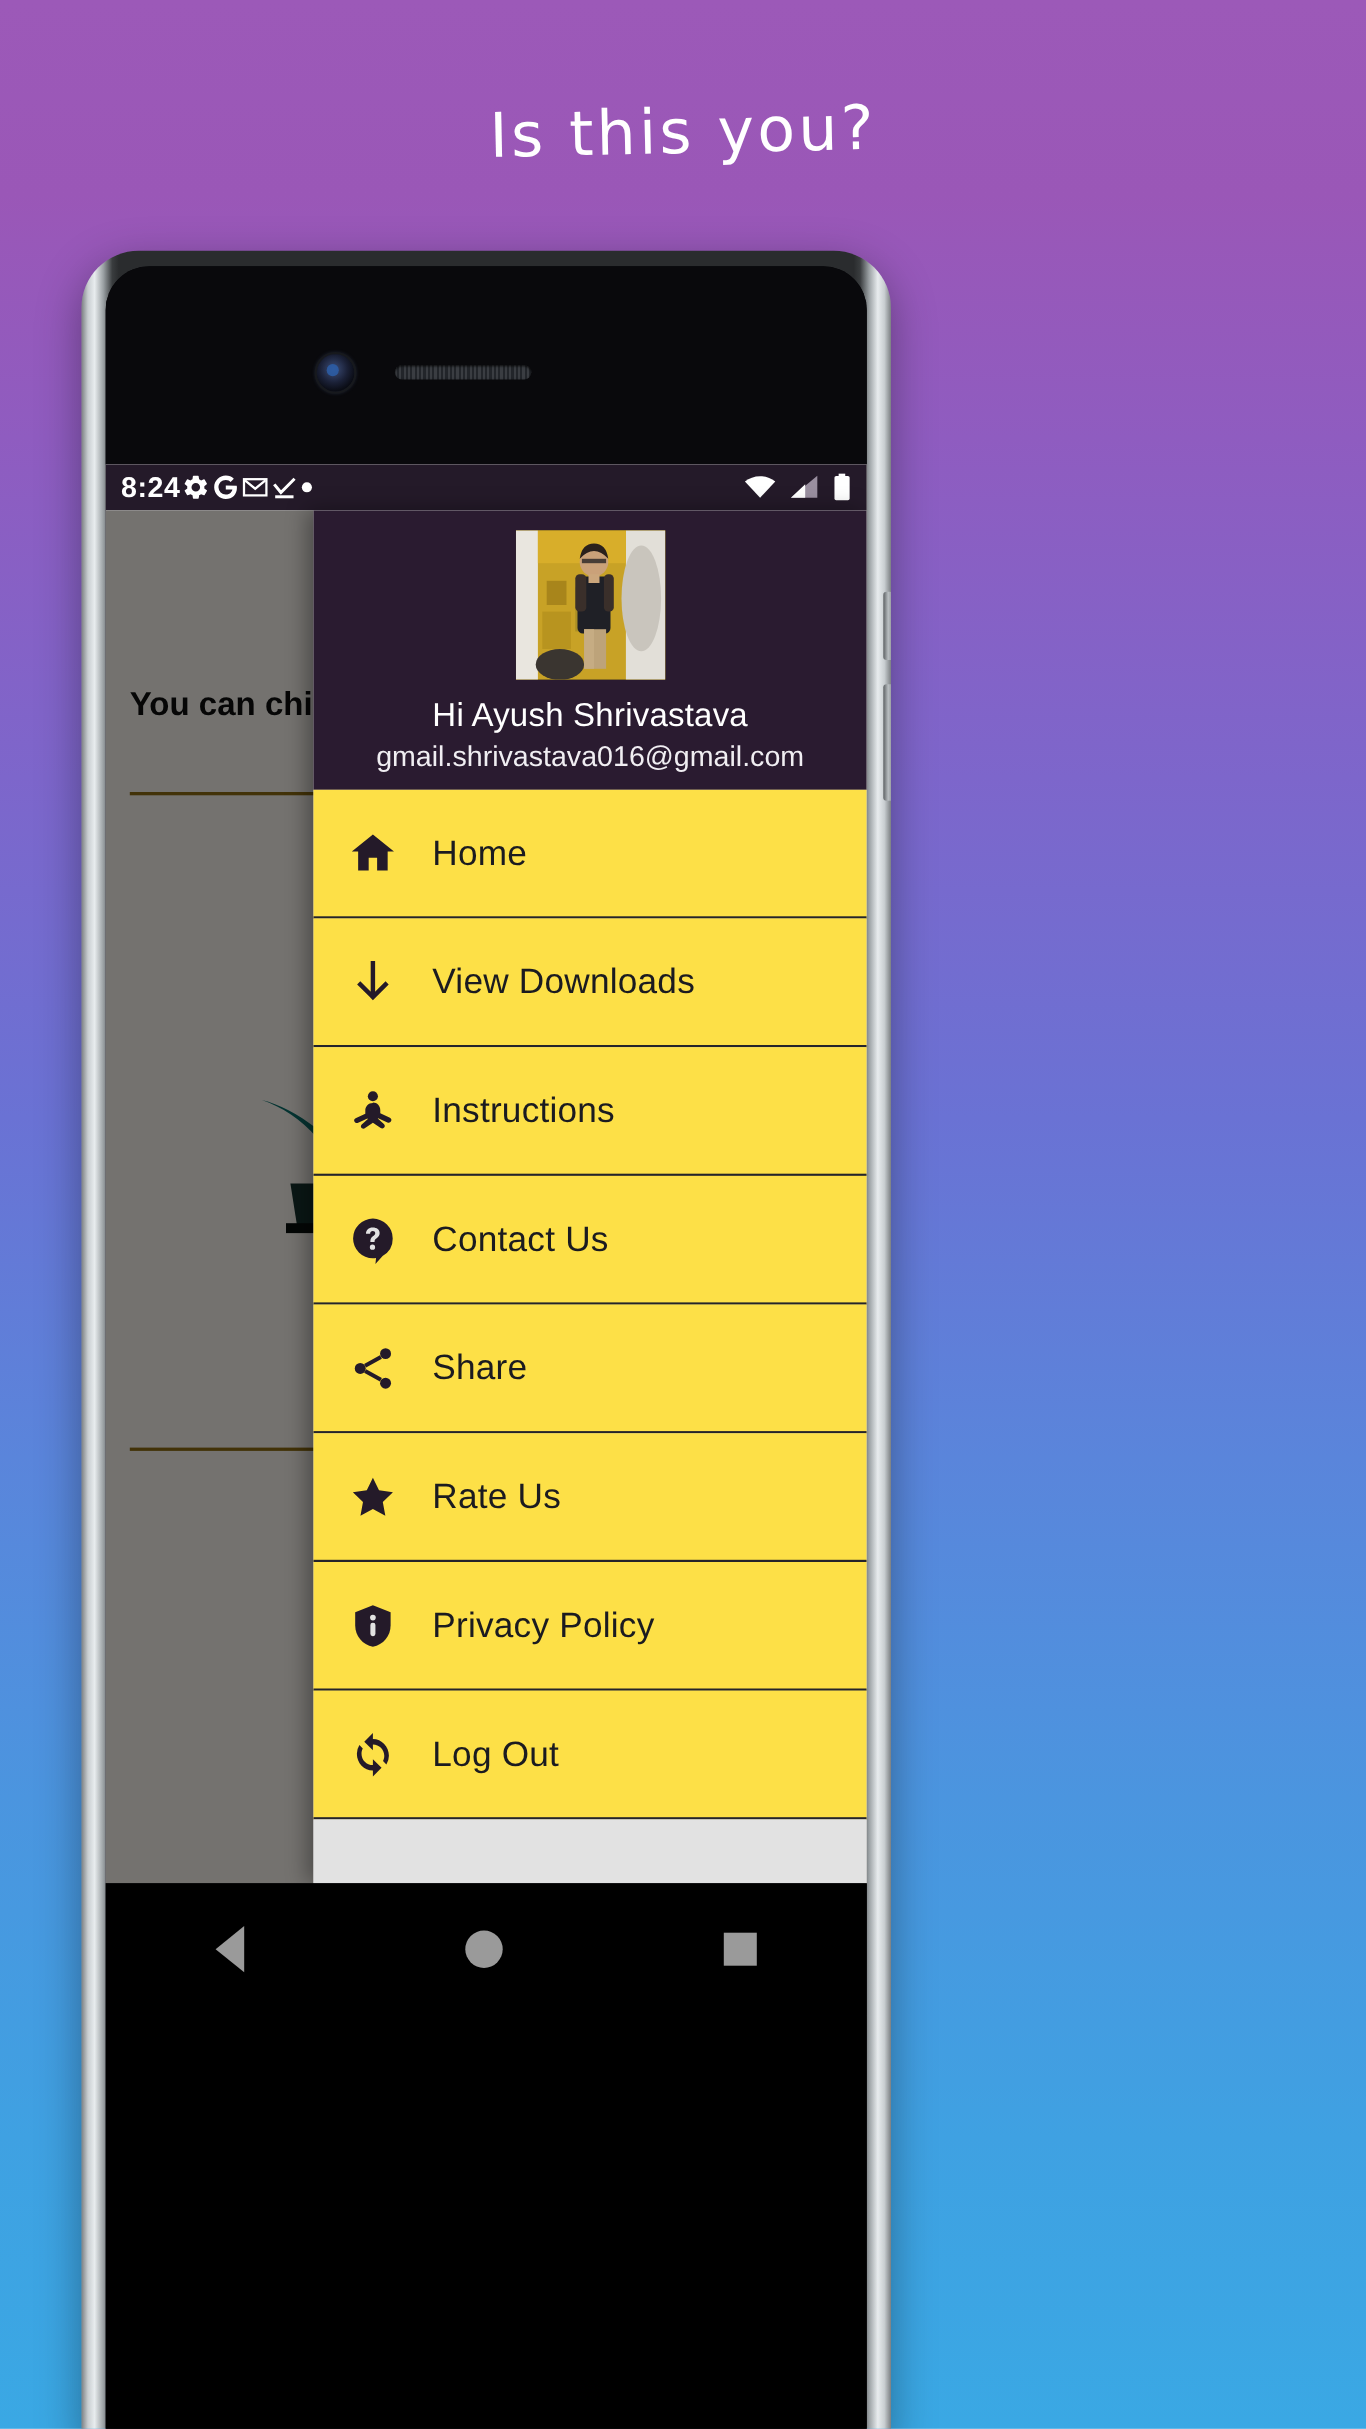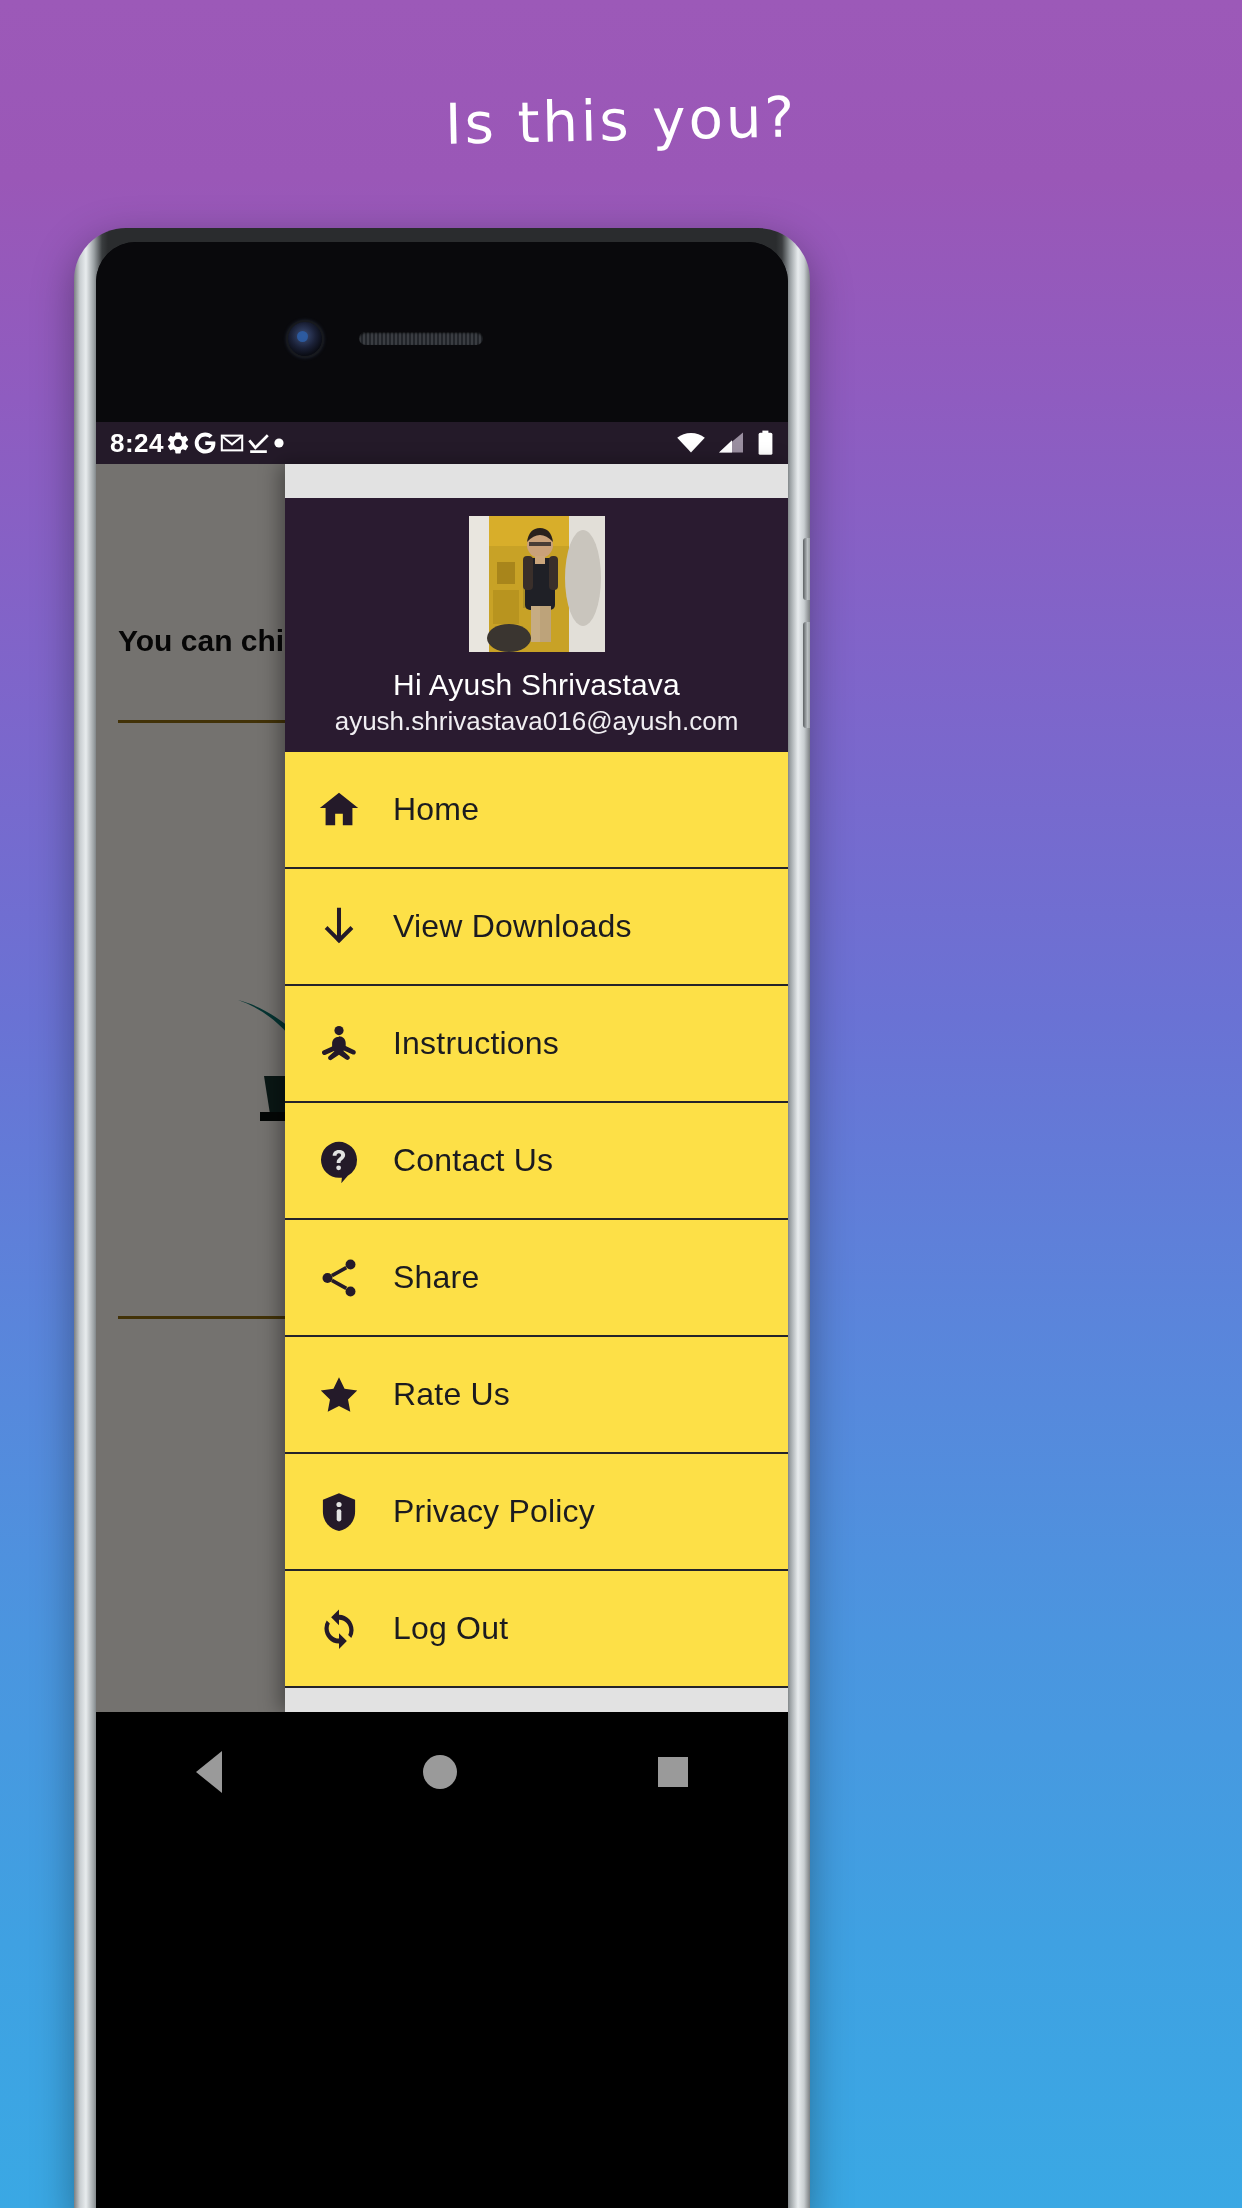--- a/index.html
+++ b/index.html
@@ -113,21 +113,20 @@
   
   .drawer {
     position:absolute; top:42px; right:0; width:503px; height:1248px;
     background:#e2e2e2;
     box-shadow:-6px 0 18px rgba(0,0,0,.35);
   }
   .drawer-header {
     height:254px; background:#2a1b30;
     display:flex; flex-direction:column; align-items:center; justify-content:flex-start;
     padding-top:18px;
-    margin-top:34px;
   }
   .avatar {
     width:136px; height:136px; background:#5a4b20; overflow:hidden; position:relative;
   }
   .avatar svg { display:block; }
   .acc-name {
     margin-top:16px; color:#ffffff; font-size:30px; font-weight:400; letter-spacing:.2px;
   }
   .acc-mail {
     margin-top:4px; color:#f0eef2; font-size:26px; font-weight:400;
@@ -265,21 +264,21 @@
               <rect x="80" y="40" width="9" height="34" rx="4" fill="#3a2f2a"></rect>
               <rect x="62" y="90" width="20" height="36" fill="#bda37a"></rect>
               <rect x="62" y="90" width="9" height="36" fill="#c6ac83"></rect>
               <circle cx="71" cy="29" r="13" fill="#caa179"></circle>
               <path d="M58 26 q13 -14 26 0 q-2 -14 -13 -14 q-11 0 -13 14z" fill="#2a211c"></path>
               <rect x="60" y="26" width="22" height="4" fill="#1c1c20" opacity=".75"></rect>
               <rect x="66" y="40" width="10" height="8" fill="#cba67c"></rect>
             </svg>
           </div>
           <div class="acc-name">Hi Ayush Shrivastava</div>
-          <div class="acc-mail">ayush.shrivastava016@ayush.com</div>
+          <div class="acc-mail">gmail.shrivastava016@gmail.com</div>
         </div>
 
         <div class="menu">
 
           <div class="menu-item">
             <span class="mi-icon">
               <svg width="46" height="46" viewBox="0 0 24 24" fill="#241a29">
                   <path d="M12 3L2 11h3v9h5v-6h4v6h5v-9h3L12 3z"></path>
                 </svg>
             </span>

